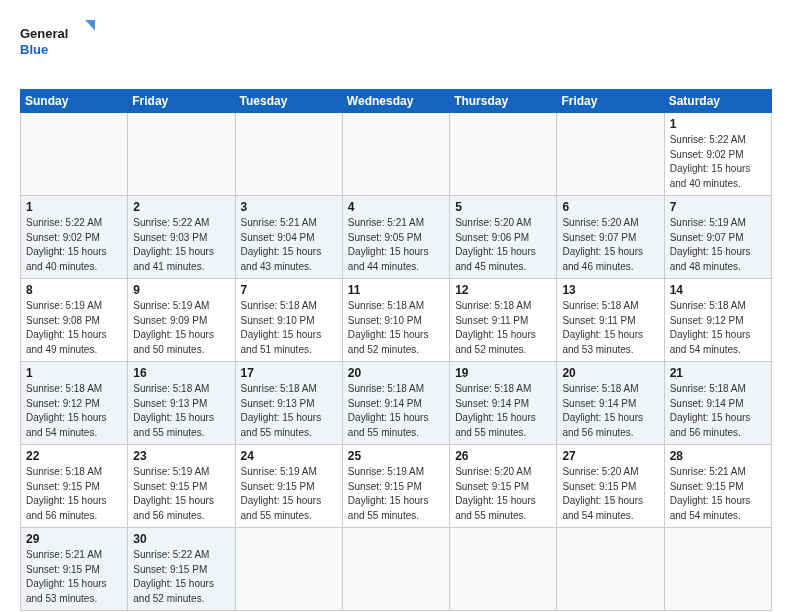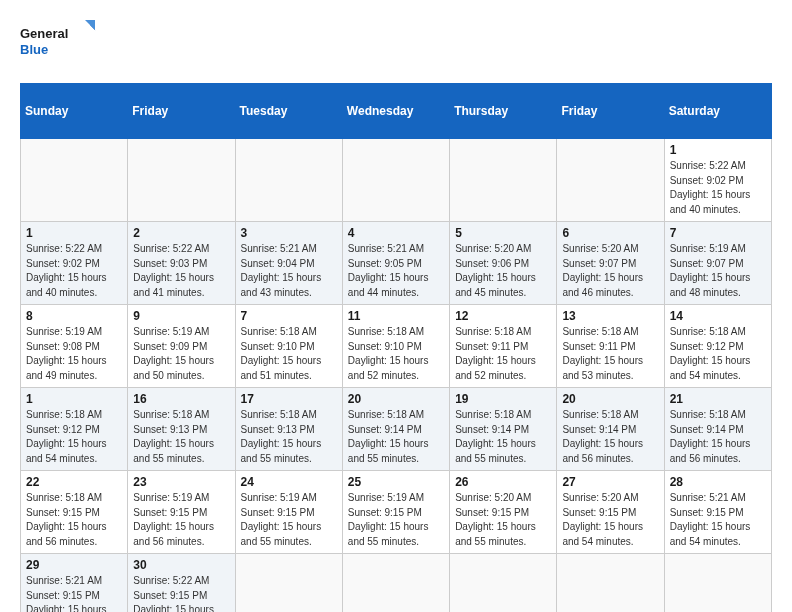--- a/index.html
+++ b/index.html
@@ -7,21 +7,21 @@
       font-family: Arial, sans-serif;
       background: #fff;
       width: 792px;
       min-height: 612px;
       padding: 20px;
     }
     .header-area {
       display: flex;
       align-items: flex-start;
       justify-content: space-between;
-      margin-bottom: 18px;
+      margin-bottom: 24px;
       text-decoration: underline;
     }
     .logo {
       display: flex;
       align-items: center;
       gap: 4px;
     }
     .title-area {
       text-align: right;
     }
@@ -35,21 +35,21 @@
       color: #555;
     }
     .calendar {
       width: 100%;
       border-collapse: collapse;
       font-size: 10.5px;
     }
     .calendar th {
       background: #1565c0;
       color: #fff;
-      padding: 20px 4px;
+      padding: 4px 4px;
       text-align: left;
       font-size: 12px;
       font-weight: bold;
       border: 1px solid #1565c0;
     }
     .calendar td {
       border: 1px solid #ccc;
       vertical-align: top;
       padding: 4px 5px;
       width: 107px;

